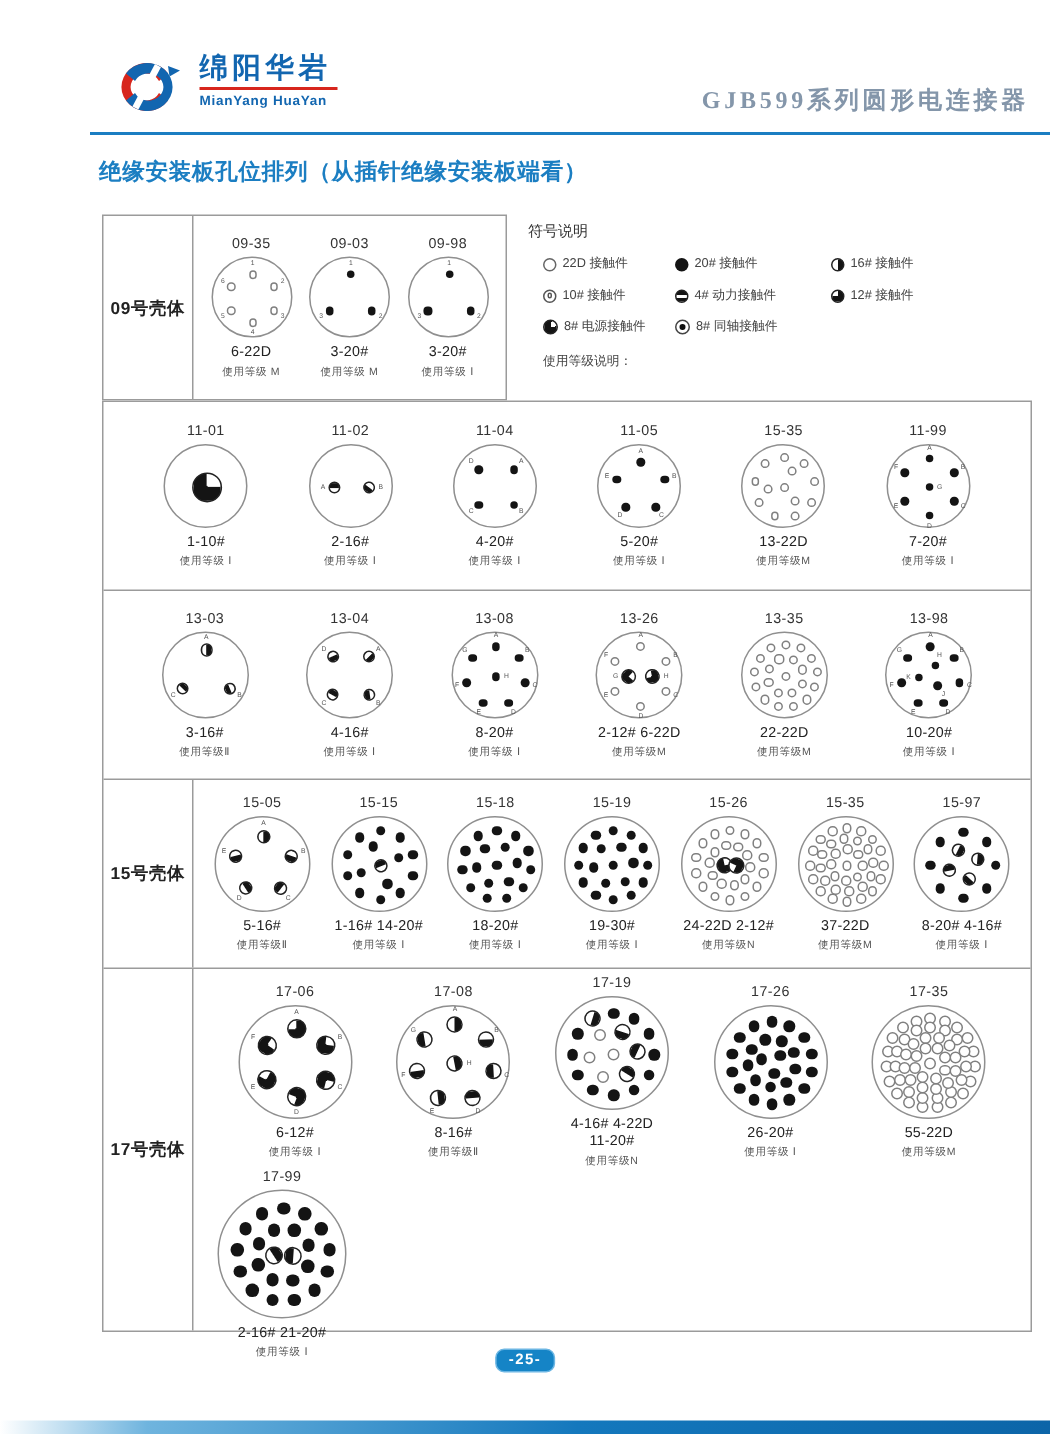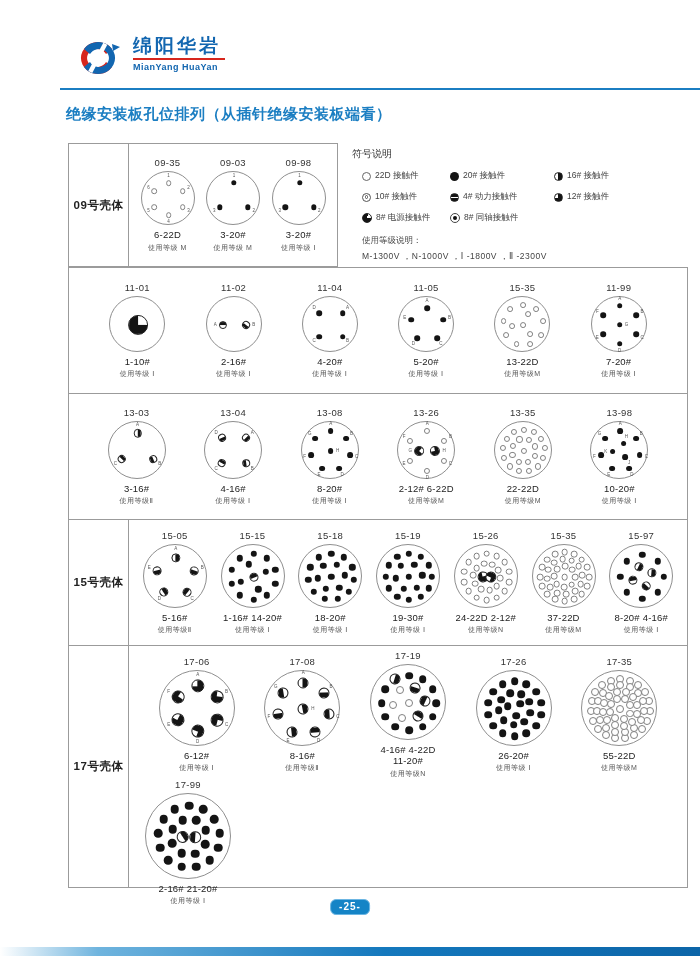--- a/index.html
+++ b/index.html
@@ -87,20 +87,21 @@
       <rect x="23.5" y="6" width="4.5" height="32" fill="#ffffff" transform="rotate(28 26 22)"></rect>
       <path d="M 40 8 l 8 3 l -7 4 Z" fill="#1266b0"></path>
     </svg>
     <div class="logo-text">
       <div class="logo-cn">绵阳华岩</div>
       <div class="logo-rule"></div>
       <div class="logo-en">MianYang HuaYan</div>
     </div>
   </div>
 
+  <div class="doc-title">GJB599系列圆形电连接器</div>
   <div class="header-rule"></div>
   <div class="page-title">绝缘安装板孔位排列（从插针绝缘安装板端看）</div>
 
   <div class="box09">
     <div class="shell-cell" id="shell0label">09号壳体</div>
     <div class="items" id="row0items">
         <div class="conn">
           <div class="model">09-35</div>
           <div class="face" style="height: 54px; width: 54px;">
             <span class="pin p-22D" style="height: 5.67px; width: 5.67px; left: 27px; top: 10.8px; transform: translate(-50%, -50%);"></span>
@@ -182,21 +183,20 @@
           <span class="legend-label">8# 电源接触件</span>
         </div>
         <div class="legend-item">
           <span class="lsym ls-8c">
             <span class="in"></span>
           </span>
           <span class="legend-label">8# 同轴接触件</span>
         </div>
       </div>
     <div class="usage-title">使用等级说明：</div>
-    <div class="usage-text">M-1300V ，N-1000V ，Ⅰ -1800V ，Ⅱ -2300V</div>
   </div>
 
   <div class="tbl" id="tbl">
       <div class="trow" style="height: 125px;">
         <div class="items">
           <div class="conn">
             <div class="model">11-01</div>
             <div class="face" style="height: 56px; width: 56px;">
               <span class="pin p-12" style="height: 20.16px; width: 20.16px; left: 28px; top: 28px; transform: translate(-50%, -50%) rotate(90deg);"></span>
             </div>

